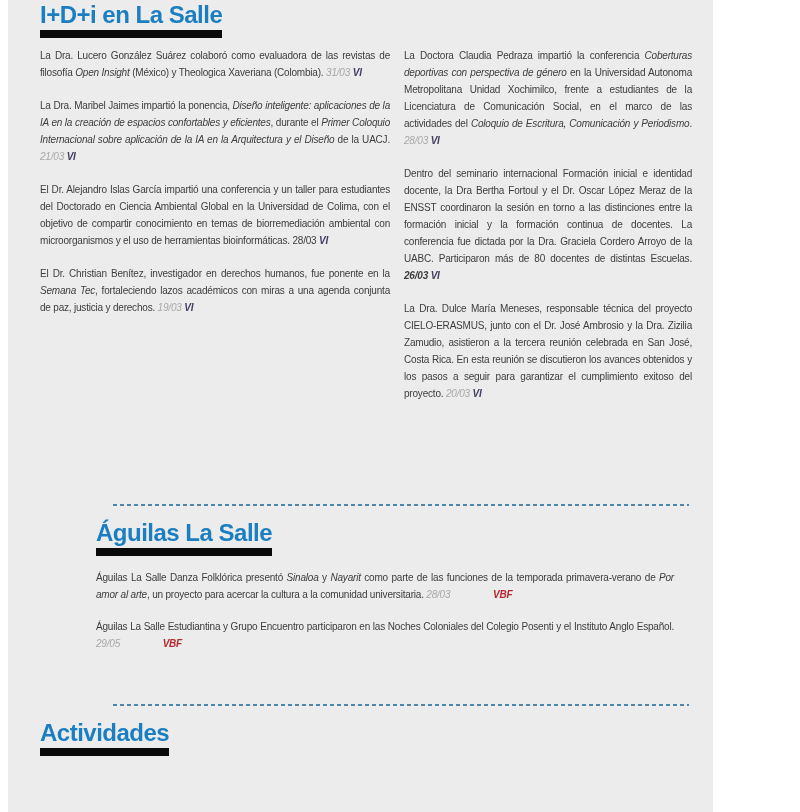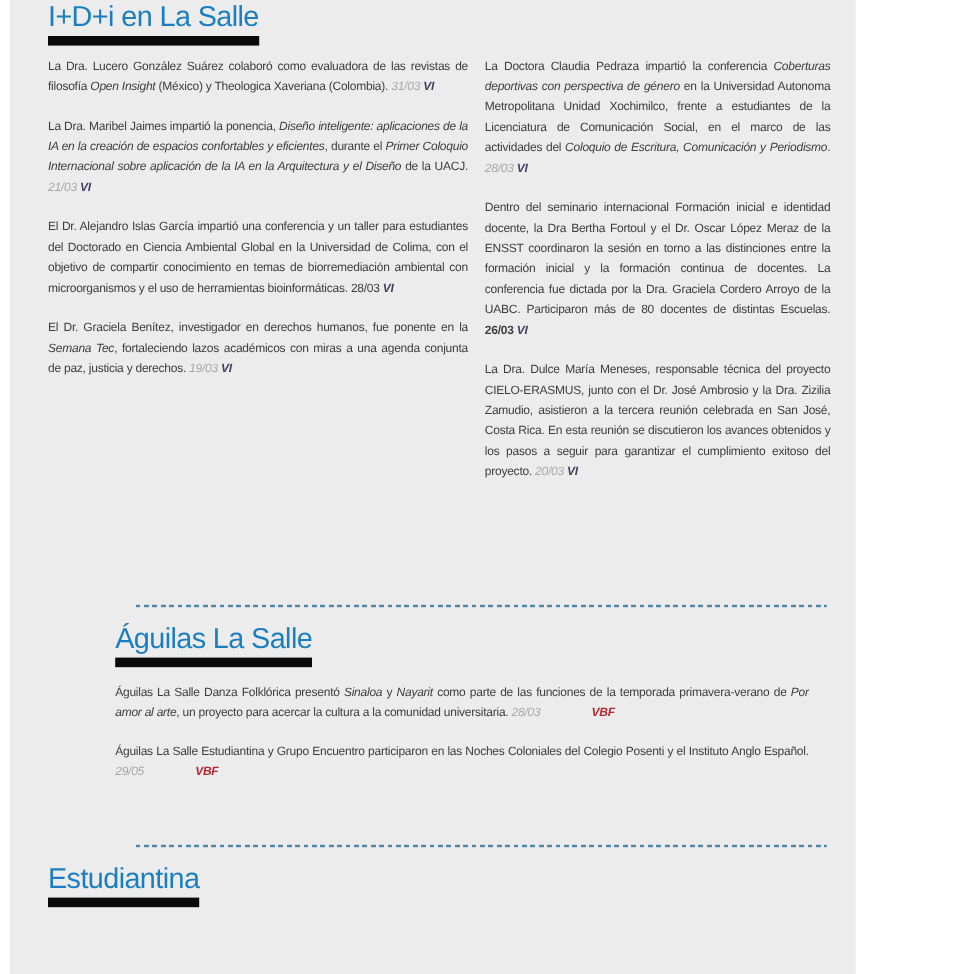--- a/index.html
+++ b/index.html
@@ -12,38 +12,38 @@
   }
   .panel {
     position:absolute; left:8px; top:0;
     width:705px; height:812px;
     background:#ececec;
   }
   
   .heading-block { display:inline-block; }
   .heading-title {
     font-size:24px; line-height:26px;
-    font-weight:normal; letter-spacing:-0.5px;
+    font-weight:bold; letter-spacing:-0.5px;
     color:#1b7ec1;
     font-family:"Liberation Sans", sans-serif;
   }
   .heading-bar { height:8px; background:#0a0a0a; margin-top:2px; }
   
   .para {
     margin:0 0 16px 0;
     font-size:10px; line-height:17px;
     letter-spacing:-0.2px;
     text-align:justify;
     color:#3d3d3d;
   }
   .sg-n  { }
   .sg-i  { font-style:italic; }
   .sg-d  { color:#a8a8a8; font-style:italic; }
   .sg-dk { }
-  .sg-dki{ font-weight:bold; }
+  .sg-dki{ font-style:italic; font-weight:bold; }
   .sg-vi { color:#463d63; font-style:italic; font-weight:bold; }
   .sg-vbf{ color:#b5282e; font-style:italic; font-weight:bold;margin-left:40px; }
   
   .section-idi { position:absolute; top:2px; left:32px; width:652px; }
   .columns { display:flex; gap:14px; margin-top:9px; }
   .col-left  { width:350px; }
   .col-right { width:288px; }
   .dashed-divider {
     position:absolute; left:105px; width:576px; height:2px;
     background:repeating-linear-gradient(90deg,#4e86ab 0 4px, rgba(0,0,0,0) 4px 7px);
@@ -65,21 +65,21 @@
   <div class="section-idi">
     <div class="heading-block">
       <div class="heading-title">I+D+i en La Salle</div>
       <div class="heading-bar"></div>
     </div>
     <div class="columns">
       <div class="col-left">
           <p class="para"><span class="sg-n">La Dra. Lucero González Suárez colaboró como evaluadora de las revistas de filosofía </span><span class="sg-i">Open Insight</span><span class="sg-n"> (México) y Theologica Xaveriana (Colombia). </span><span class="sg-d">31/03</span><span class="sg-n"> </span><span class="sg-vi">VI</span></p>
           <p class="para"><span class="sg-n">La Dra. Maribel Jaimes impartió la ponencia, </span><span class="sg-i">Diseño inteligente: aplicaciones de la IA en la creación de espacios confortables y eficientes</span><span class="sg-n">, durante el </span><span class="sg-i">Primer Coloquio Internacional sobre aplicación de la IA en la Arquitectura y el Diseño</span><span class="sg-n"> de la UACJ. </span><span class="sg-d">21/03</span><span class="sg-n"> </span><span class="sg-vi">VI</span></p>
           <p class="para"><span class="sg-n">El Dr. Alejandro Islas García impartió una conferencia y un taller para estudiantes del Doctorado en Ciencia Ambiental Global en la Universidad de Colima, con el objetivo de compartir conocimiento en temas de biorremediación ambiental con microorganismos y el uso de herramientas bioinformáticas. </span><span class="sg-dk">28/03</span><span class="sg-n"> </span><span class="sg-vi">VI</span></p>
-          <p class="para"><span class="sg-n">El Dr. Graciela Benítez, investigador en derechos humanos, fue ponente en la </span><span class="sg-i">Semana Tec</span><span class="sg-n">, fortaleciendo lazos académicos con miras a una agenda conjunta de paz, justicia y derechos. </span><span class="sg-d">19/03</span><span class="sg-n"> </span><span class="sg-vi">VI</span></p>
+          <p class="para"><span class="sg-n">El Dr. Christian Benítez, investigador en derechos humanos, fue ponente en la </span><span class="sg-i">Semana Tec</span><span class="sg-n">, fortaleciendo lazos académicos con miras a una agenda conjunta de paz, justicia y derechos. </span><span class="sg-d">19/03</span><span class="sg-n"> </span><span class="sg-vi">VI</span></p>
         </div>
       <div class="col-right">
           <p class="para"><span class="sg-n">La Doctora Claudia Pedraza impartió la conferencia </span><span class="sg-i">Coberturas deportivas con perspectiva de género</span><span class="sg-n"> en la Universidad Autonoma Metropolitana Unidad Xochimilco, frente a estudiantes de la Licenciatura de Comunicación Social, en el marco de las actividades del </span><span class="sg-i">Coloquio de Escritura, Comunicación y Periodismo</span><span class="sg-n">. </span><span class="sg-d">28/03</span><span class="sg-n"> </span><span class="sg-vi">VI</span></p>
           <p class="para"><span class="sg-n">Dentro del seminario internacional Formación inicial e identidad docente, la Dra Bertha Fortoul y el Dr. Oscar López Meraz de la ENSST coordinaron la sesión en torno a las distinciones entre la formación inicial y la formación continua de docentes. La conferencia fue dictada por la Dra. Graciela Cordero Arroyo de la UABC. Participaron más de 80 docentes de distintas Escuelas. </span><span class="sg-dki">26/03</span><span class="sg-n"> </span><span class="sg-vi">VI</span></p>
           <p class="para"><span class="sg-n">La Dra. Dulce María Meneses, responsable técnica del proyecto CIELO-ERASMUS, junto con el Dr. José Ambrosio y la Dra. Zizilia Zamudio, asistieron a la tercera reunión celebrada en San José, Costa Rica. En esta reunión se discutieron los avances obtenidos y los pasos a seguir para garantizar el cumplimiento exitoso del proyecto. </span><span class="sg-d">20/03</span><span class="sg-n"> </span><span class="sg-vi">VI</span></p>
         </div>
     </div>
   </div>
 
   <div class="dashed-divider divider-1"></div>
@@ -93,19 +93,19 @@
         <p class="para"><span class="sg-n">Águilas La Salle Danza Folklórica presentó </span><span class="sg-i">Sinaloa</span><span class="sg-n"> y </span><span class="sg-i">Nayarit</span><span class="sg-n"> como parte de las funciones de la temporada primavera-verano de </span><span class="sg-i">Por amor al arte</span><span class="sg-n">, un proyecto para acercar la cultura a la comunidad universitaria. </span><span class="sg-d">28/03</span><span class="sg-n"> </span><span class="sg-vbf">VBF</span></p>
         <p class="para"><span class="sg-n">Águilas La Salle Estudiantina y Grupo Encuentro participaron en las Noches Coloniales del Colegio Posenti y el Instituto Anglo Español. </span><span class="sg-d">29/05</span><span class="sg-n"> </span><span class="sg-vbf">VBF</span></p>
       </div>
   </div>
 
   <div class="dashed-divider divider-2"></div>
 
   <div class="section-actividades">
     <div class="heading-row">
       <div class="heading-block">
-        <div class="heading-title">Estudiantina</div>
+        <div class="heading-title">Actividades</div>
         <div class="heading-bar"></div>
       </div>
     </div>
   </div>
 
 </div>
 
 </body></html>

